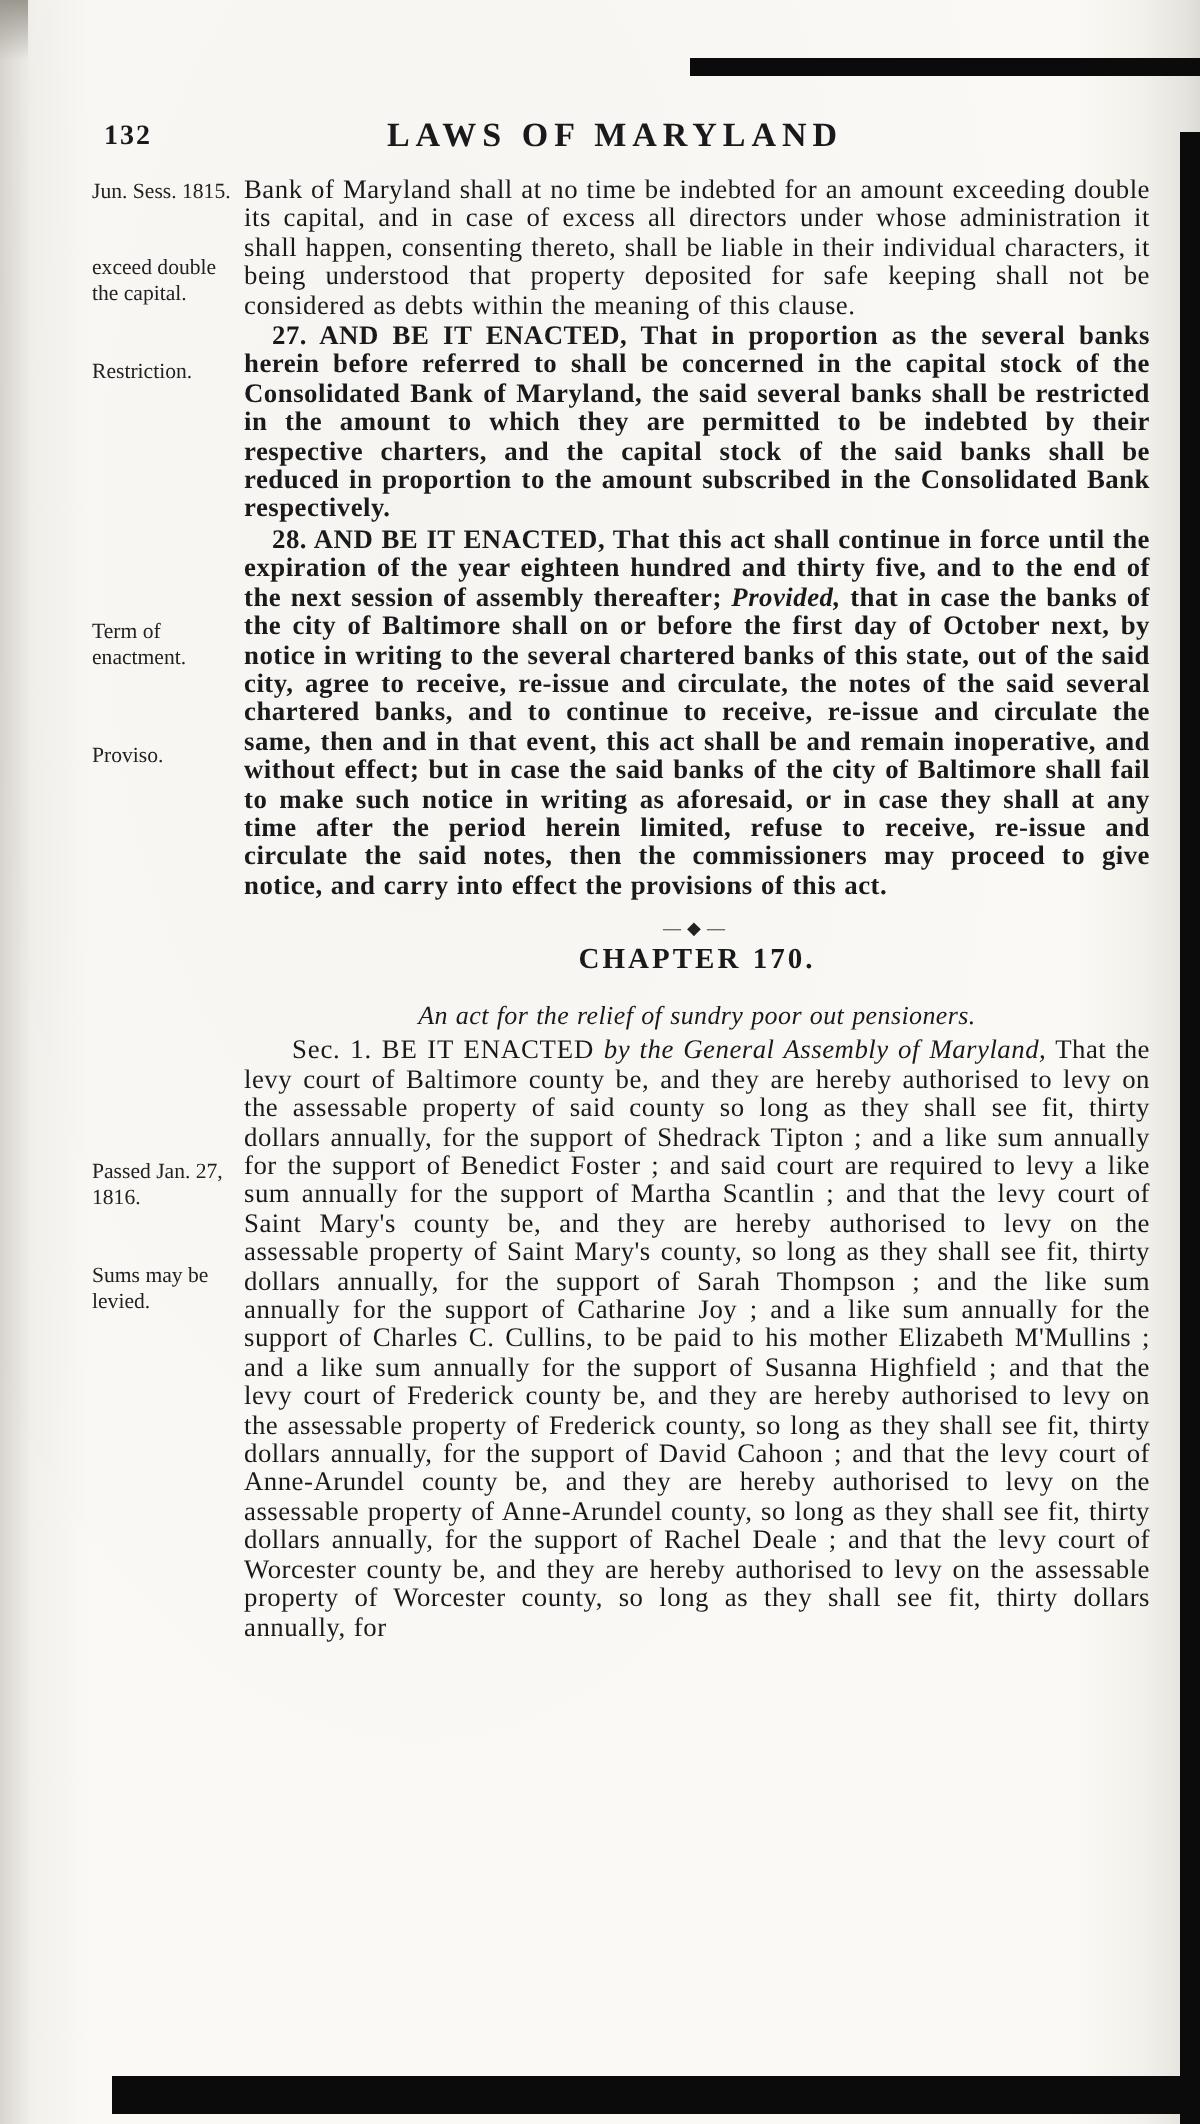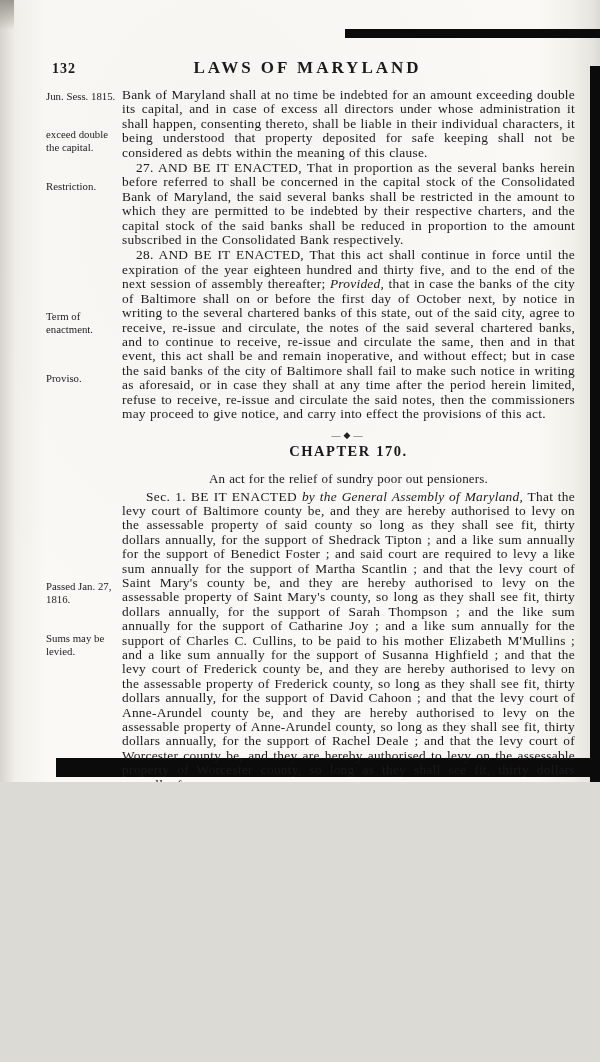--- a/index.html
+++ b/index.html
@@ -2,21 +2,21 @@
 <html><head>
 <meta charset="utf-8">
 <style>
   html,body{margin:0;padding:0;}
   body{
     width:600px;height:1062px;overflow:hidden;
     background:#dcdad5;
     font-family:"Liberation Serif", serif;
   }
   .scan{
-    position:relative;width:600px;height:782px;overflow:hidden;
+    position:relative;width:600px;height:1062px;overflow:hidden;
     color:#1a1a1c;
     background:
       radial-gradient(ellipse at 35% 25%, rgba(0,0,0,0.02), transparent 60%),
       linear-gradient(90deg,#d7d4ce 0px,#f2f0eb 16px,#faf9f5 46px,#faf9f5 538px,#f2f0ea 572px,#e6e4de 592px,#dcdad4 600px);
   }
   
   .artifact{position:absolute;background:#0b0b0b;}
   .art-top-right{top:29px;left:345px;width:255px;height:9px;}
   .art-right-strip{top:66px;right:0;width:10px;height:996px;}
   .art-bottom-bar{left:56px;bottom:5px;width:544px;height:19px;}
@@ -50,34 +50,34 @@
   .n5{top:492px;}
   .n6{top:544px;}
 
   .text-column{
     margin-left:122px;width:453px;
     text-align:justify;
     font-size:13.4px;line-height:14.4px;letter-spacing:0.25px;
     word-spacing:0.5px;
   }
   .para{margin:0 0 1px 0;}
-  .indent{text-indent:14px;}
+  .indent{text-indent:14px;font-weight:bold;}
   .smallcaps{letter-spacing:0.4px;margin-left:24px;}
 
   .ornament{
     text-align:center;margin:7px 0 1px 0;
     font-size:9px;letter-spacing:3px;color:#222;
   }
   .chapter-heading{
     margin:1px 0 14px 0;text-align:center;
     font-size:14.5px;font-weight:bold;letter-spacing:1.5px;
   }
   .chapter-subtitle{
     margin:0 0 3px 0;text-align:center;
-    font-size:13px;letter-spacing:0.2px;
+    font-style:italic;font-size:13px;letter-spacing:0.2px;
   }
   em{font-style:italic;}
 </style>
 </head>
 <body>
 
 <div class="scan">
 
   <div class="artifact art-top-right"></div>
   <div class="artifact art-right-strip"></div>

